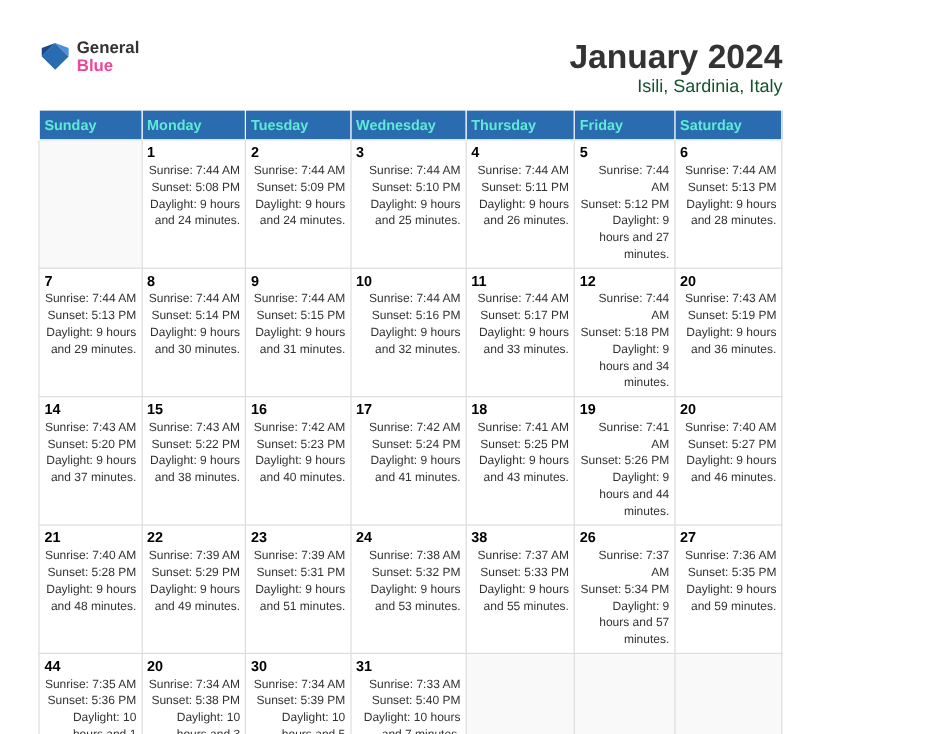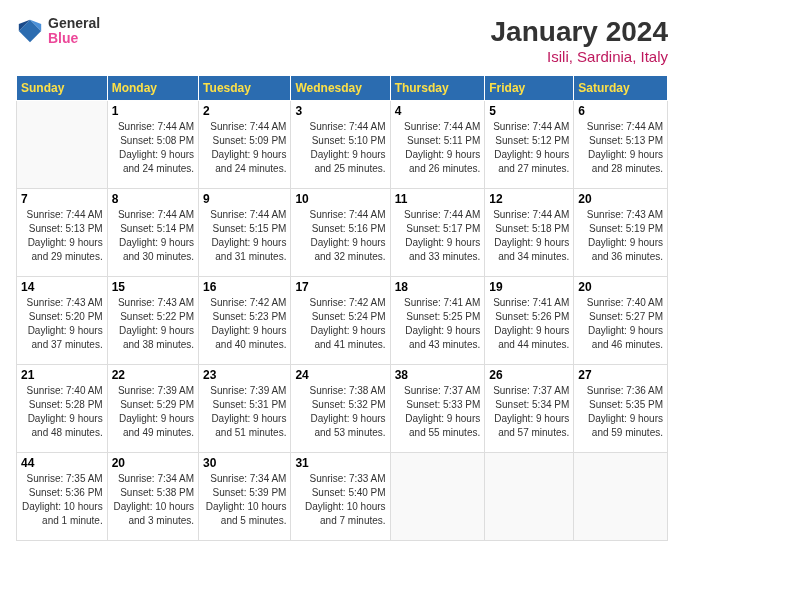--- a/index.html
+++ b/index.html
@@ -7,21 +7,21 @@
       font-family: Arial, sans-serif;
       background: #fff;
       width: 792px;
       height: 612px;
       overflow: hidden;
     }
     .page {
       width: 684px;
       height: 612px;
       background: #fff;
-      padding: 16px;
+      padding: 32px;
     }
     .header {
       display: flex;
       justify-content: space-between;
       align-items: flex-start;
       margin-bottom: 10px;
     }
     .logo {
       display: flex;
       align-items: center;
@@ -43,30 +43,30 @@
     .title-block {
       text-align: right;
     }
     .month-title {
       font-size: 28px;
       font-weight: bold;
       color: #333;
     }
     .location {
       font-size: 15px;
-      color: #be185d;
+      color: #14532d;
     }
     .calendar {
       width: 100%;
       border-collapse: collapse;
       font-size: 10.5px;
     }
     .calendar th {
       background: #2b6cb0;
-      color: #fde047;
+      color: #5eead4;
       padding: 5px 4px;
       text-align: left;
       font-size: 12px;
       font-weight: bold;
       border: 1px solid #fff;
     }
     .calendar td {
       border: 1px solid #ddd;
       vertical-align: top;
       padding: 3px 4px;

